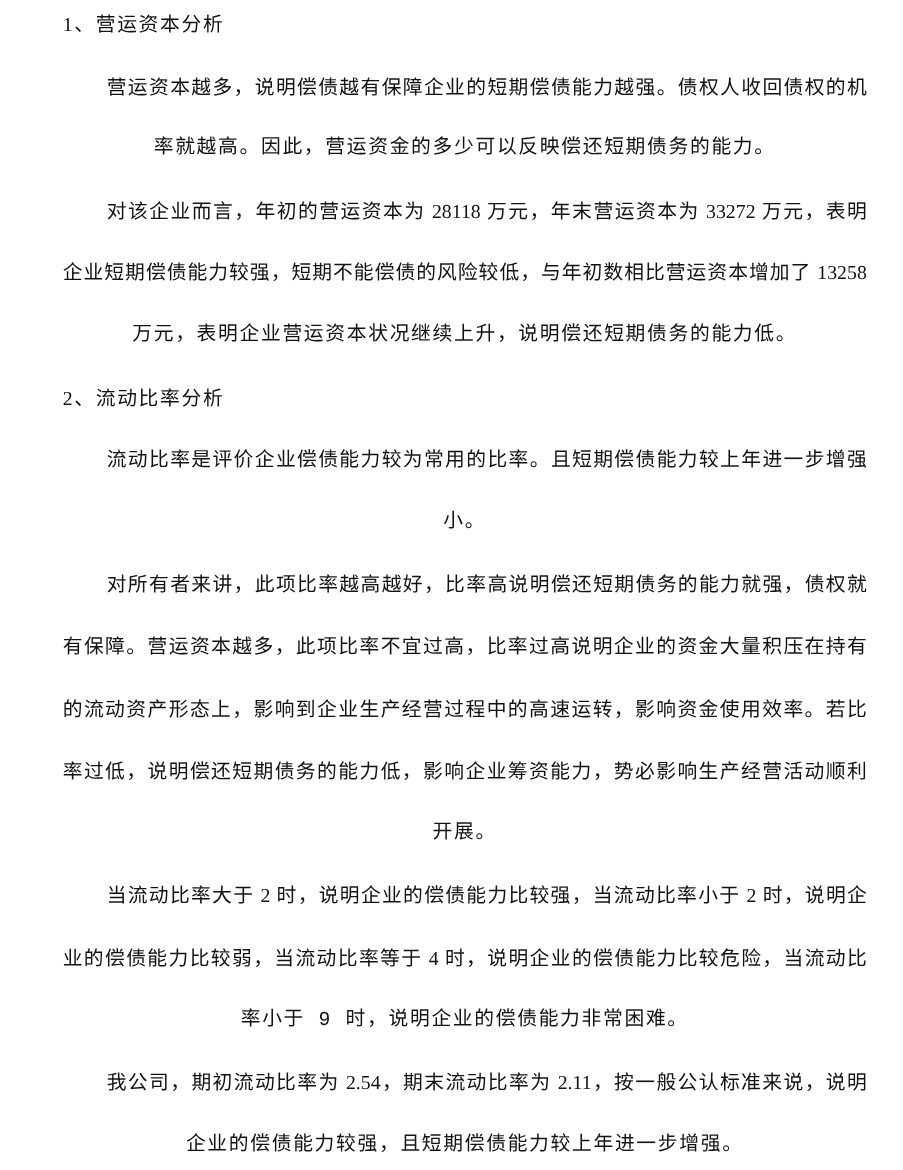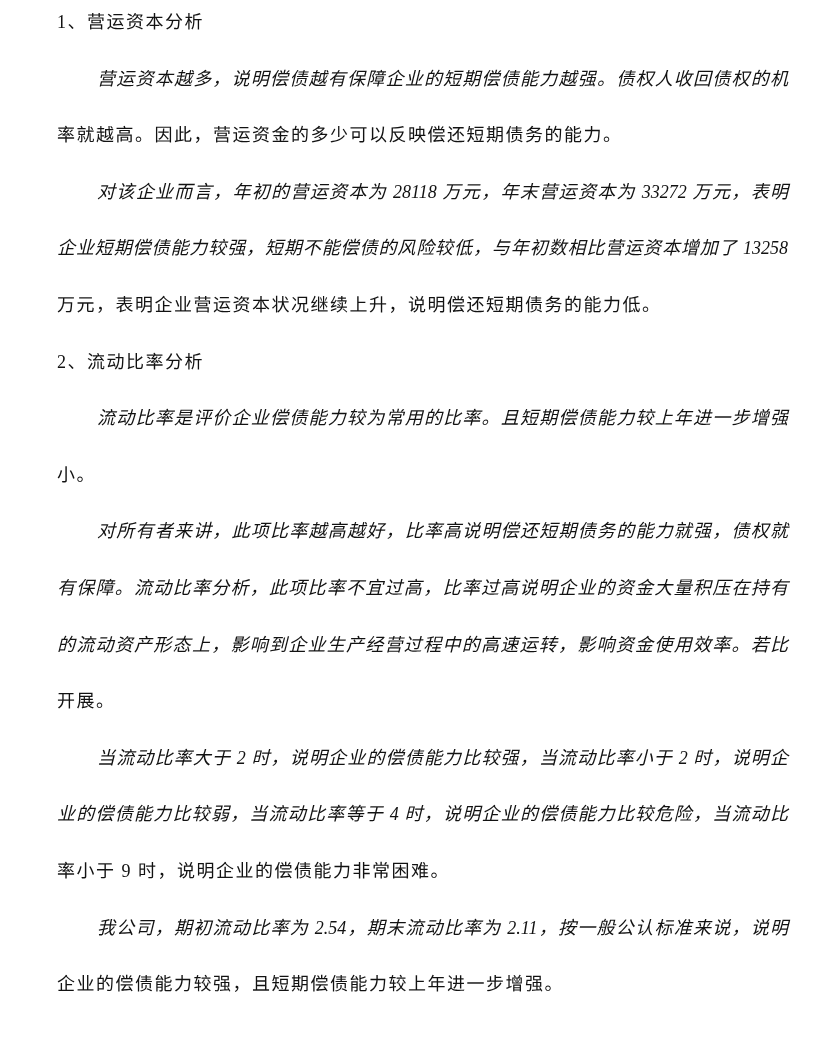--- a/index.html
+++ b/index.html
@@ -25,26 +25,26 @@
     height: 56.6px;
     line-height: 56.6px;
     font-size: 18px;
     white-space: normal;
     overflow: visible;
   }
   
   .full {
     text-align: justify;
     text-align-last: justify;
-    font-style: italic;
   }
   
   .end {
-    text-align: left;
+    text-align: center;
     letter-spacing: 1.5px;
+    font-family: Liberation Mono, monospace;
   }
   .heading {
     text-align: left;
     letter-spacing: 1.5px;
   }
   
   .indent {
     text-indent: 40px;
   }
 </style>
@@ -61,22 +61,23 @@
   <div class="line indent full">对该企业而言，年初的营运资本为 28118 万元，年末营运资本为 33272 万元，表明</div>
   <div class="line full">企业短期偿债能力较强，短期不能偿债的风险较低，与年初数相比营运资本增加了 13258</div>
   <div class="line end">万元，表明企业营运资本状况继续上升，说明偿还短期债务的能力低。</div>
 
   <div class="line heading">2、流动比率分析</div>
 
   <div class="line indent full">流动比率是评价企业偿债能力较为常用的比率。且短期偿债能力较上年进一步增强</div>
   <div class="line end">小。</div>
 
   <div class="line indent full">对所有者来讲，此项比率越高越好，比率高说明偿还短期债务的能力就强，债权就</div>
-  <div class="line full">有保障。流动比率分析，此项比率不宜过高，比率过高说明企业的资金大量积压在持有</div>
+  <div class="line full">有保障。营运资本越多，此项比率不宜过高，比率过高说明企业的资金大量积压在持有</div>
   <div class="line full">的流动资产形态上，影响到企业生产经营过程中的高速运转，影响资金使用效率。若比</div>
+  <div class="line full">率过低，说明偿还短期债务的能力低，影响企业筹资能力，势必影响生产经营活动顺利</div>
   <div class="line end">开展。</div>
 
   <div class="line indent full">当流动比率大于 2 时，说明企业的偿债能力比较强，当流动比率小于 2 时，说明企</div>
   <div class="line full">业的偿债能力比较弱，当流动比率等于 4 时，说明企业的偿债能力比较危险，当流动比</div>
   <div class="line end">率小于 9 时，说明企业的偿债能力非常困难。</div>
 
   <div class="line indent full">我公司，期初流动比率为 2.54，期末流动比率为 2.11，按一般公认标准来说，说明</div>
   <div class="line end">企业的偿债能力较强，且短期偿债能力较上年进一步增强。</div>
 
 </div>

